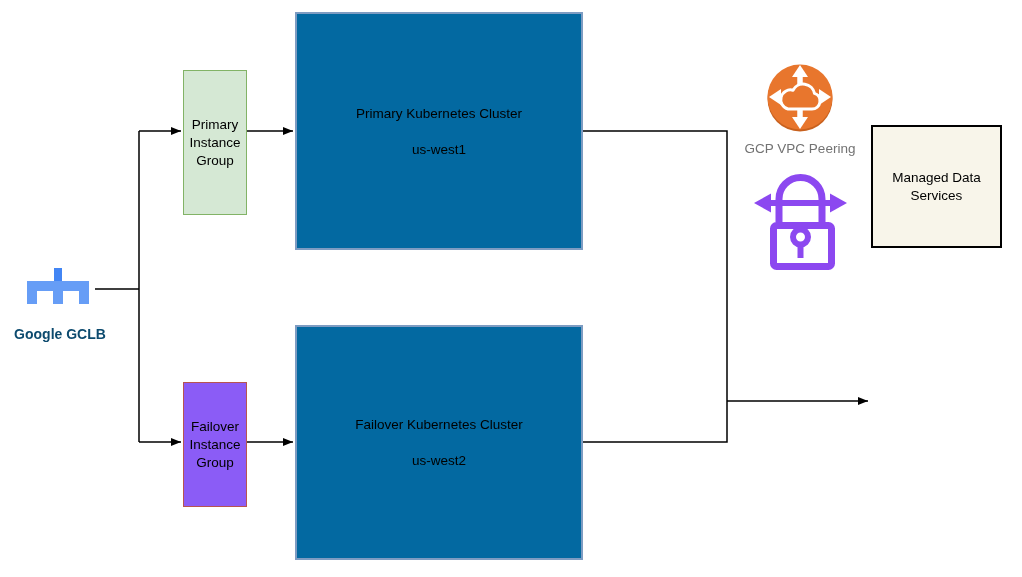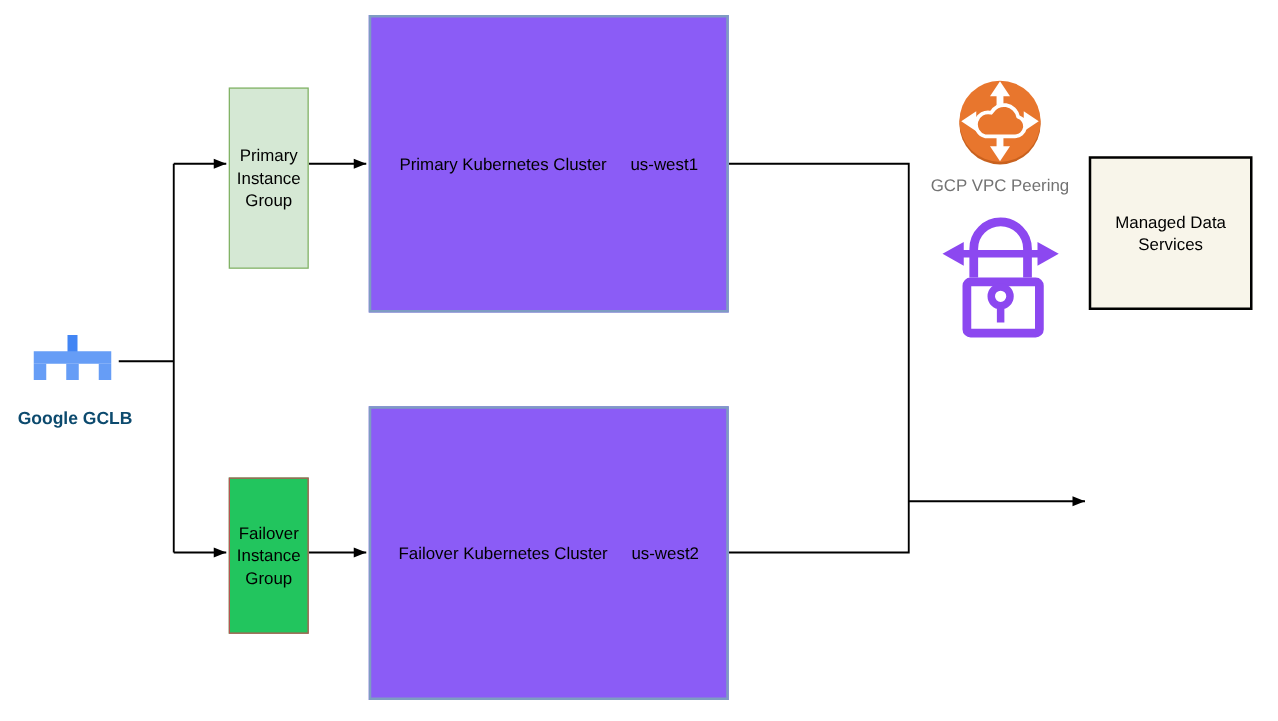--- a/index.html
+++ b/index.html
@@ -6,24 +6,24 @@
   .canvas{
     position:relative;width:1022px;height:577px;background:#ffffff;overflow:hidden;
     font-family:"Liberation Sans","DejaVu Sans",sans-serif;color:#000;
   }
   .node{position:absolute;box-sizing:border-box;display:flex;align-items:center;justify-content:center;text-align:center;}
   .node .lbl{white-space:pre-line;font-size:13.5px;line-height:18px;color:#000;}
 
   
   .ig{width:64px;height:145px;}
   .ig-primary{left:183px;top:70px;background:#d5e8d4;border:1.5px solid #82b366;}
-  .ig-failover{left:183px;top:382px;height:125px;background:#22c55e;border:1.5px solid #b85450;}
+  .ig-failover{left:183px;top:382px;height:125px;background:#8b5cf6;border:1.5px solid #b85450;}
 
   
-  .k8s{width:288px;height:238px;background:#8b5cf6;border:2px solid #7e9cc2;flex-direction:row;gap:19px;}
+  .k8s{width:288px;height:238px;background:#0369a1;border:2px solid #7e9cc2;flex-direction:column;gap:19px;}
   .k8s-primary{left:295px;top:12px;}
   .k8s-failover{left:295px;top:325px;height:235px;}
   .k8s .title,.k8s .region{font-size:13.5px;line-height:17px;}
 
   
   .data-box{background:#f8f5ea;border:2px solid #000;}
   .data-managed{left:871px;top:125px;width:131px;height:123px;}
   .data-google{left:870px;top:326px;width:137px;height:149px;}
 
   

